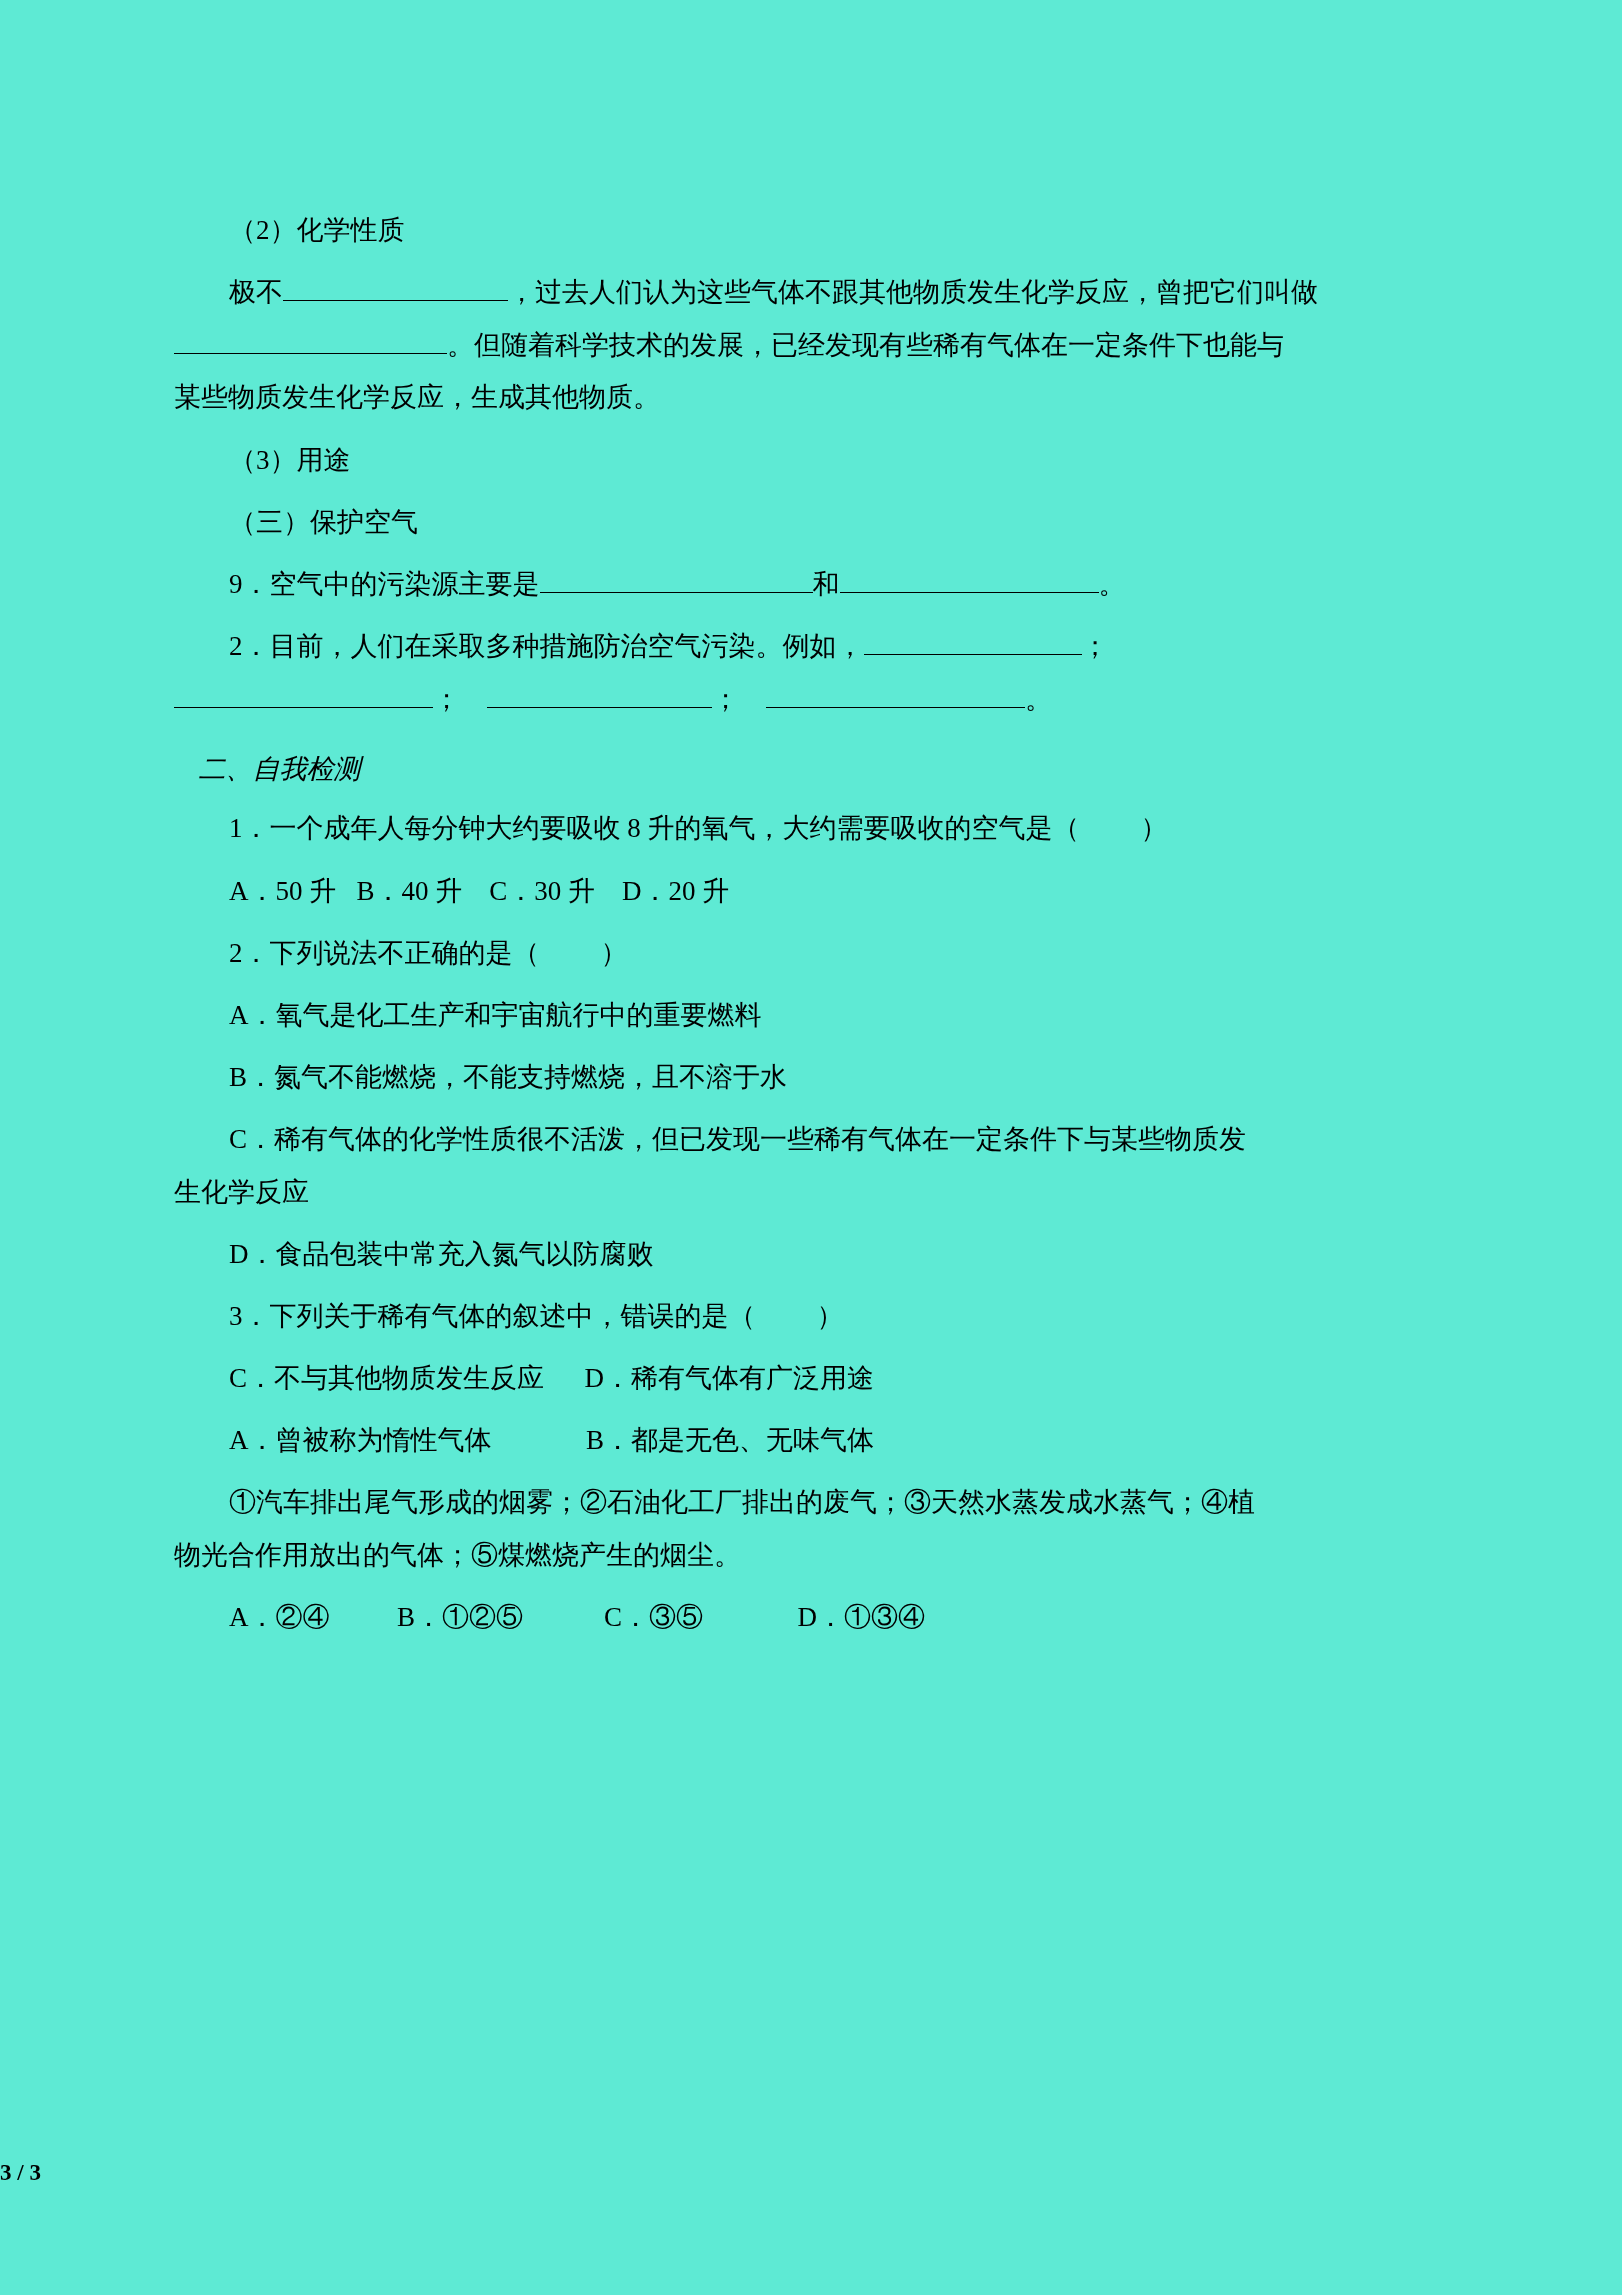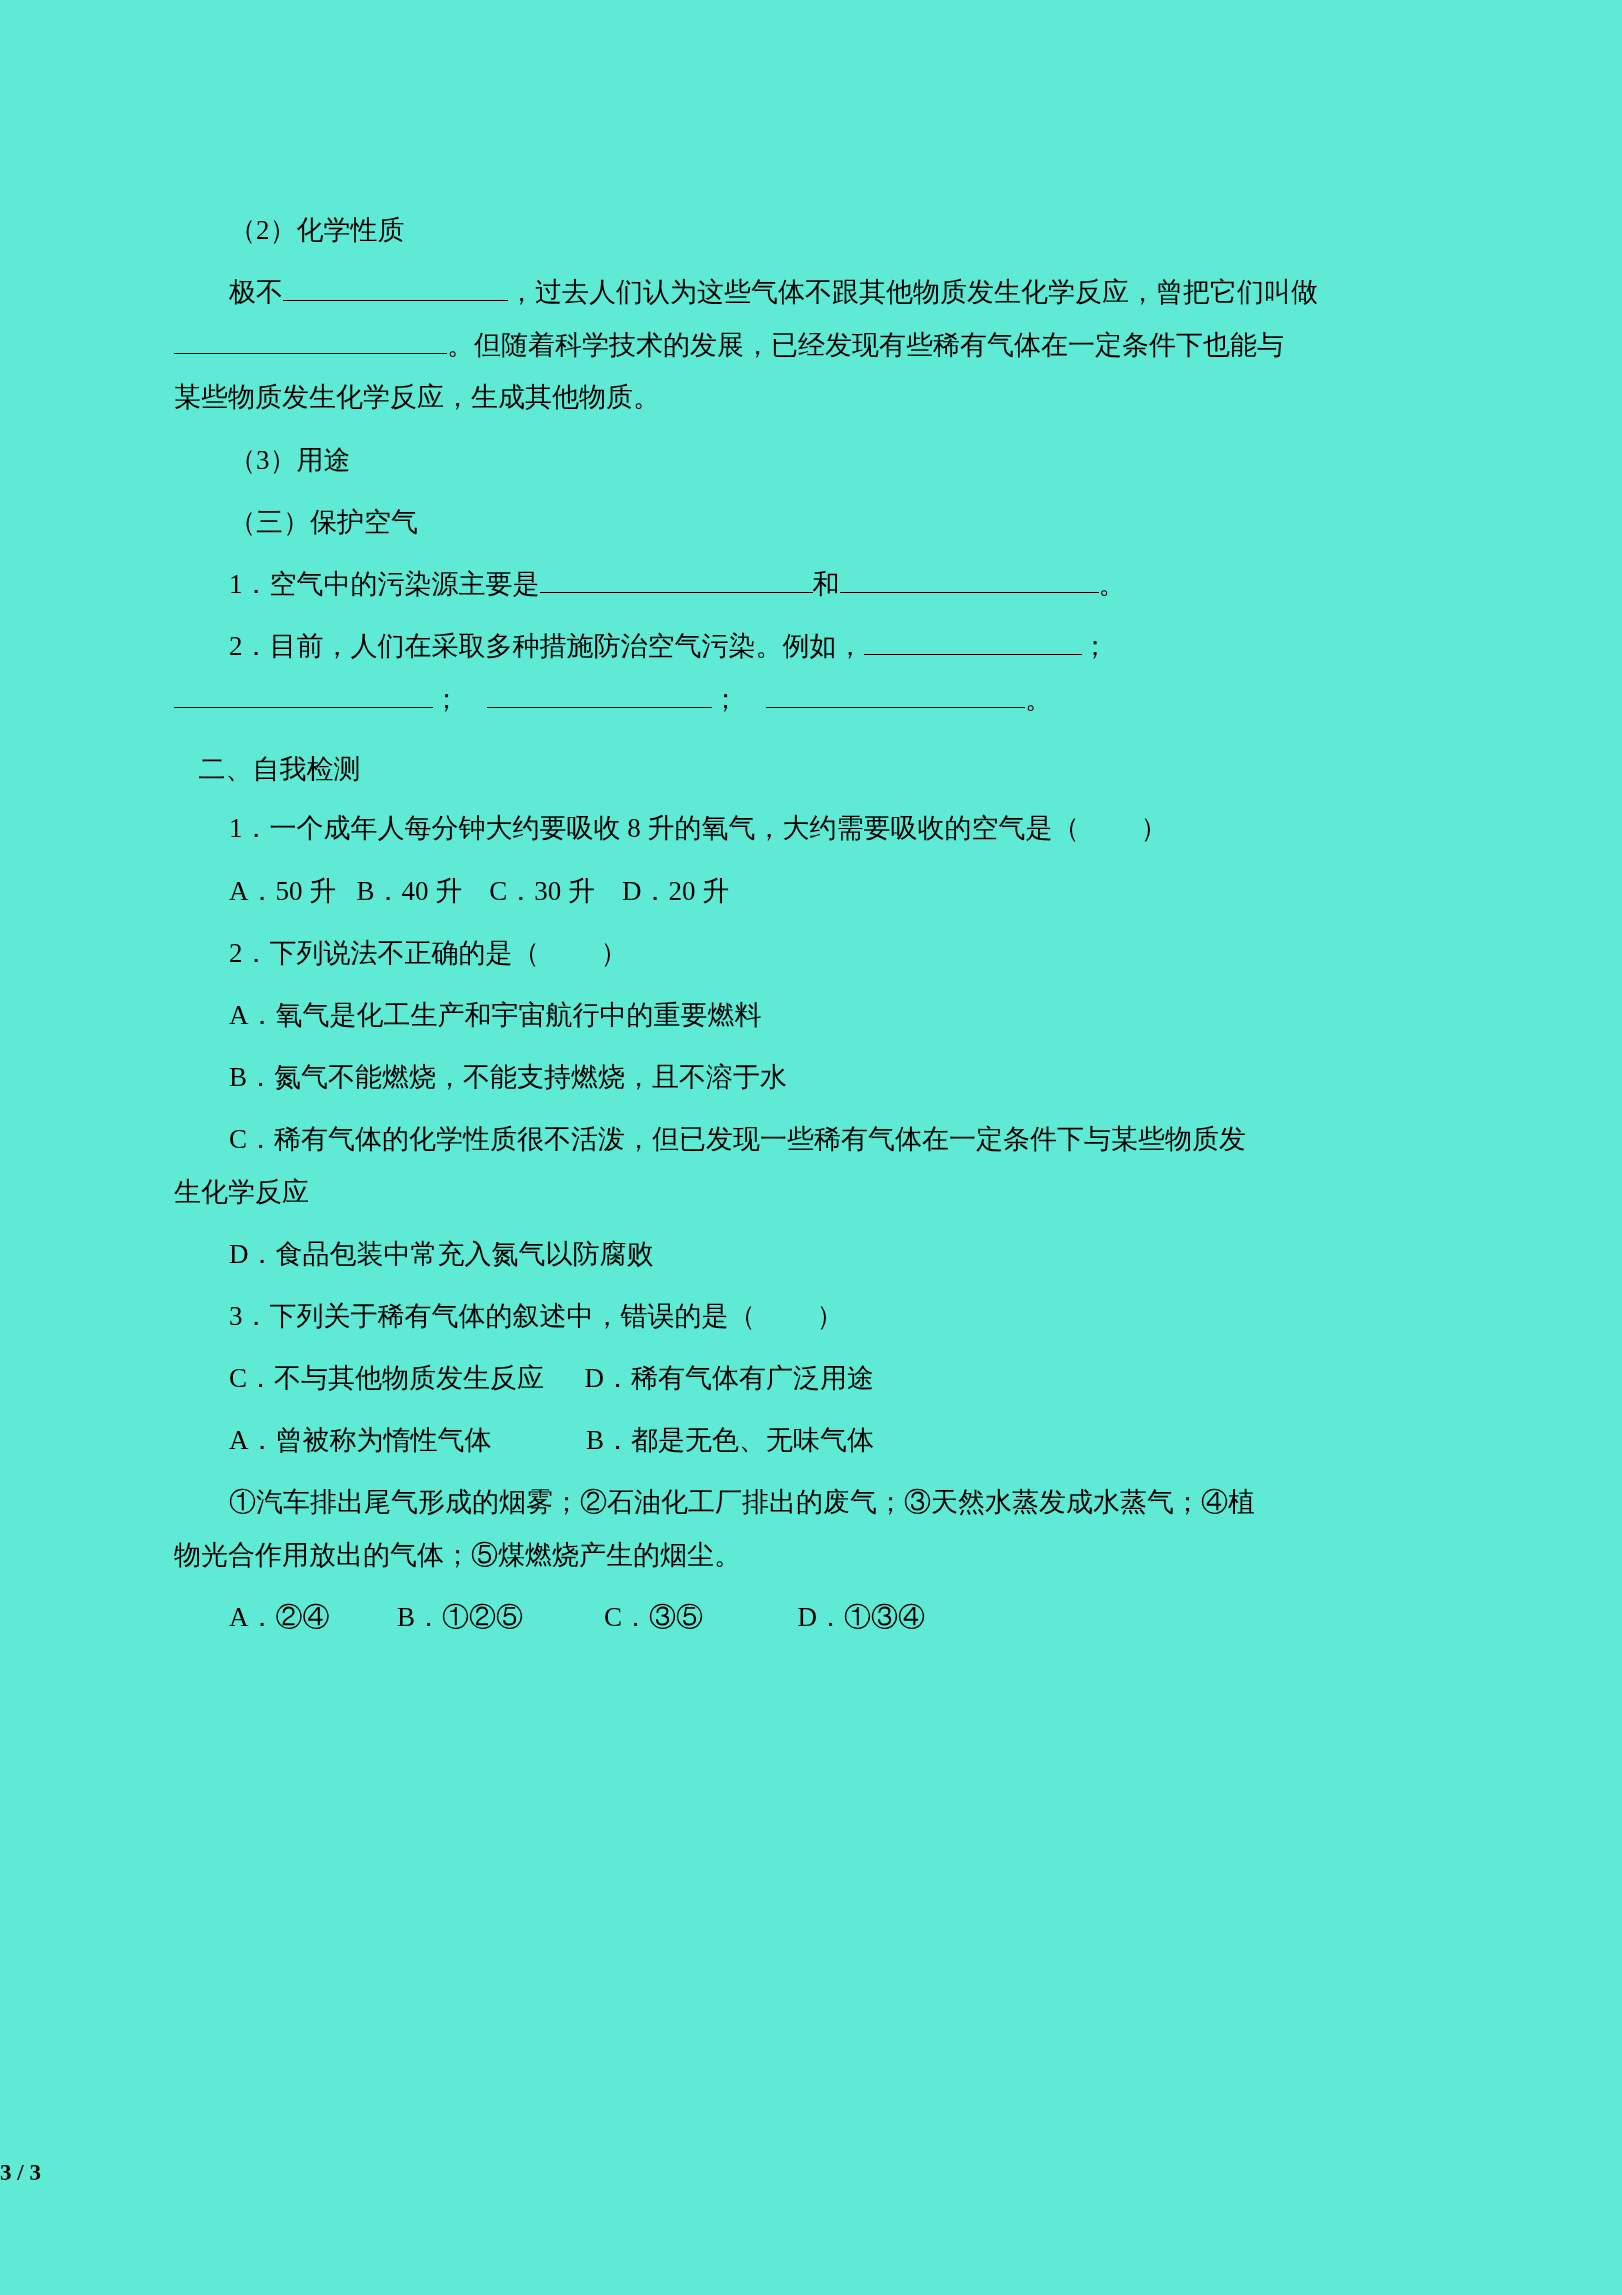--- a/index.html
+++ b/index.html
@@ -40,20 +40,21 @@
   .b-330 { width: 225px; }
   .b-360 { width: 245px; }
   .b-380 { width: 259px; }
   .b-400 { width: 273px; }
   .spacer-sm { display:inline-block; width: 27px; }
   .spacer-md { display:inline-block; width: 55px; }
   .section-head {
     margin: 17.7px 0 6.8px 0;
     padding-left: 24.5px;
     font-size: 27px;
+    font-style: italic;
   }
   .choice-row {
     padding-left: 55px;
     margin: 0 0 9.5px 0;
     white-space: pre;
   }
   .q-row {
     padding-left: 55px;
     margin: 0 0 9.5px 0;
   }
@@ -88,21 +89,21 @@
       <span class="blank b-400"></span><span>。但随着科学技术的发展，已经发现有些稀有气体在一定条件下也能与</span><br>
       <span>某些物质发生化学反应，生成其他物质。</span>
     </p>
 
     <p class="para indent-sm">（3）用途</p>
 
 
     <p class="para indent-sm">（三）保护空气</p>
 
     <p class="para indent-sm">
-      <span>1．空气中的污染源主要是</span><span class="blank b-400"></span><span>和</span><span class="blank b-380"></span><span>。</span>
+      <span>9．空气中的污染源主要是</span><span class="blank b-400"></span><span>和</span><span class="blank b-380"></span><span>。</span>
     </p>
 
     <p class="para">
       <span class="spacer-md"></span><span>2．目前，人们在采取多种措施防治空气污染。例如，</span><span class="blank b-320"></span><span>；</span><br>
       <span class="blank b-380"></span><span>；</span><span class="spacer-sm"></span><span class="blank b-330"></span><span>；</span><span class="spacer-sm"></span><span class="blank b-380"></span><span>。</span>
     </p>
 
     <p class="para section-head">二、自我检测</p>
 
     <p class="q-row">

